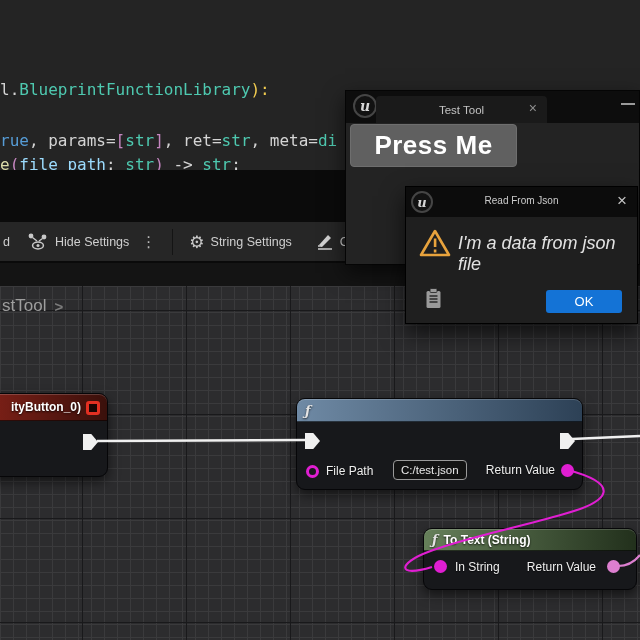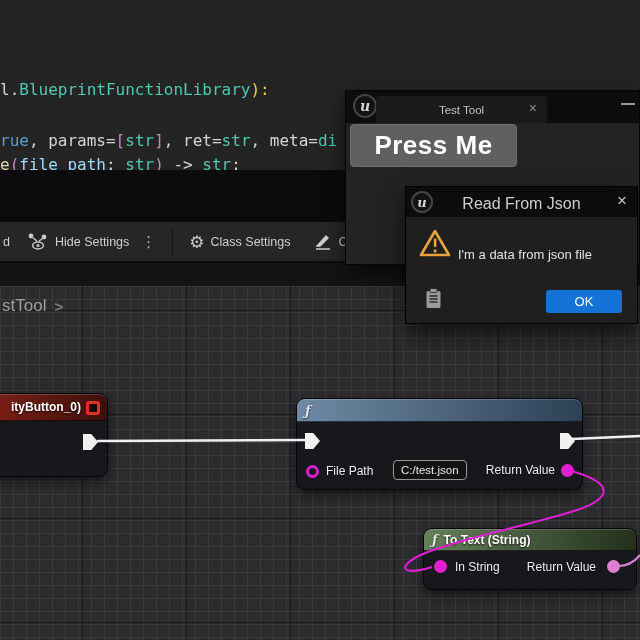--- a/index.html
+++ b/index.html
@@ -61,23 +61,23 @@
             display:flex; align-items:center; justify-content:center; color:#c2c2c2; font-size:11.5px; }
   .tt-tab .close { position:absolute; right:10px; top:4px; color:#8f8f8f; font-size:14px; }
   .win-dash { position:absolute; width:14px; height:2px; background:#9a9a9a; }
   .press-btn { position:absolute; left:4px; top:33px; width:167px; height:43px; background:#606060; border:1px solid #6e6e6e;
                border-radius:4px; display:flex; align-items:center; justify-content:center;
                color:#fff; font-size:26px; font-weight:700; letter-spacing:.5px; }
   
   .dlg { position:absolute; left:405px; top:186px; width:233px; height:138px; background:#1f1f1f; border:1px solid #000;
          box-shadow:0 10px 22px rgba(0,0,0,.65); }
   .dlg-titlebar { position:absolute; left:0; top:0; width:100%; height:30px; background:#0c0c0c; }
-  .dlg-title { position:absolute; left:0; top:8px; width:100%; text-align:center; color:#cdcdcd; font-size:16px; }
+  .dlg-title { position:absolute; left:0; top:8px; width:100%; text-align:center; color:#cdcdcd; font-size:10px; }
   .dlg-close { position:absolute; right:10px; top:4px; color:#c4c4c4; font-size:17px; }
-  .dlg-msg { position:absolute; left:52px; top:60px; color:#e2e2e2; font-size:13px; }
+  .dlg-msg { position:absolute; left:52px; top:46px; color:#e2e2e2; font-size:18px;font-style:italic; }
   .ok-btn { position:absolute; left:140px; top:103px; width:76px; height:23px; background:#1473d6; border-radius:3px;
             display:flex; align-items:center; justify-content:center; color:#fff; font-size:13px; }
   .icon-svg { display:block; }
 </style>
 </head>
 <body>
 
 <div id="screen">
 
   <div class="code-area">
@@ -96,21 +96,21 @@
         <path d="M5.5 5.5 L10 9 M15.5 6.5 L12 9" stroke="#c9c9c9" stroke-width="1.4" fill="none"></path>
         <ellipse cx="11" cy="13.5" rx="5.4" ry="3.4" fill="none" stroke="#c9c9c9" stroke-width="1.5"></ellipse>
         <circle cx="11" cy="13.5" r="1.5" fill="#c9c9c9"></circle>
       </svg>
       <span>Hide Settings</span>
       <span class="tb-dots">⋮</span>
     </div>
     <div class="tb-sep"></div>
     <div class="tb-item" style="margin-left:6px;">
       <span class="tb-gear">⚙</span>
-      <span>Class Settings</span>
+      <span>String Settings</span>
     </div>
     <div class="tb-item" style="margin-left:22px;">
       <svg class="icon-svg" width="20" height="18" viewBox="0 0 20 18">
         <path d="M5 12 L14 2 L17 5 L8 14 Z" fill="#d0d0d0"></path>
         <path d="M4 16 L18 16 M4 13 L8 13" stroke="#d0d0d0" stroke-width="1.4"></path>
       </svg>
       <span>C</span>
     </div>
   </div>
   <div class="substrip"></div>

